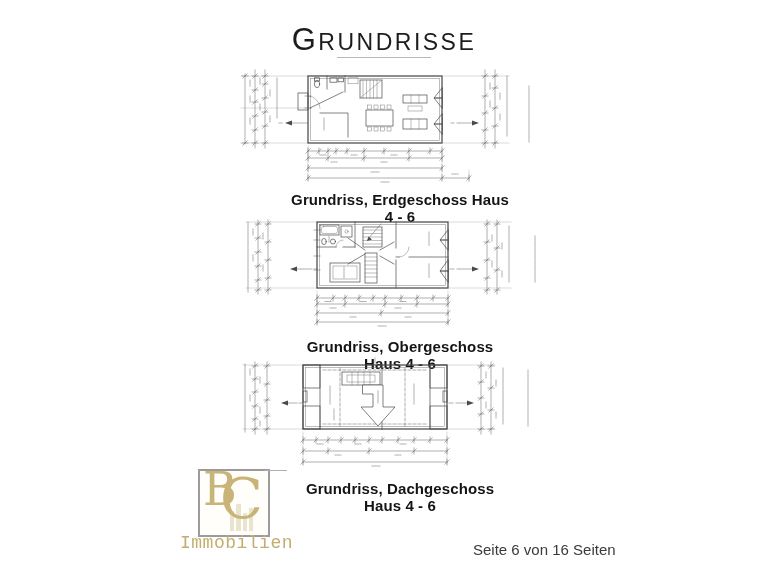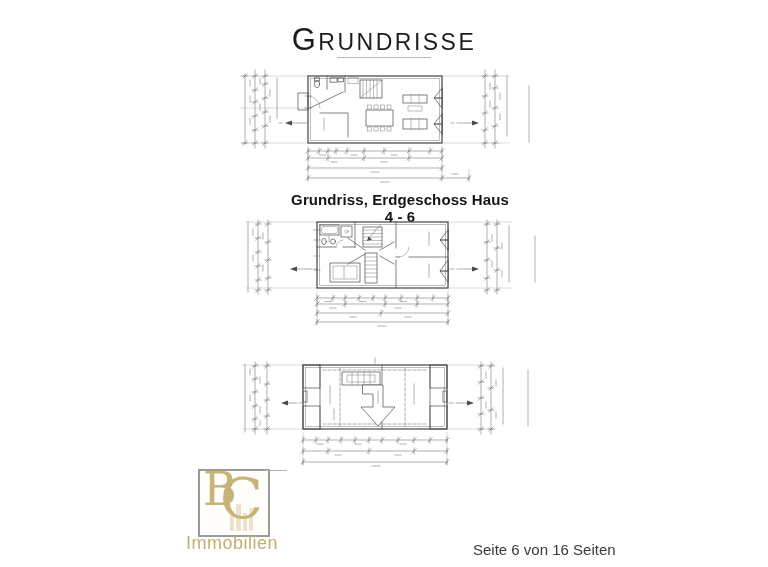--- a/index.html
+++ b/index.html
@@ -32,21 +32,21 @@
   .caption{
     position:absolute;left:288px;width:224px;text-align:center;
     font-size:15px;font-weight:bold;color:#141414;letter-spacing:0.1px;
   }
   .footer{position:absolute;left:473px;top:541px;font-size:15px;color:#3a3a3a;}
   
   .logo-box{position:absolute;left:198px;top:469px;width:68px;height:64px;border:2px solid #9b9b9b;background:#fffefb;}
   .logo-bar{position:absolute;background:#eae3cd;}
   .logo-b{position:absolute;left:203px;top:466px;font-family:"DejaVu Serif",serif;font-size:46px;line-height:1;color:#c9b478;}
   .logo-c{position:absolute;left:220px;top:471px;font-family:"DejaVu Serif",serif;font-size:56px;line-height:1;color:#c9b478;}
-  .logo-name{position:absolute;left:186px;top:533px;font-family:Liberation Sans, sans-serif;font-size:18px;color:#c2ae6e;letter-spacing:0.5px;}
+  .logo-name{position:absolute;left:180px;top:533px;font-family:Liberation Mono, monospace;font-size:18px;color:#c2ae6e;letter-spacing:0.5px;}
   .logo-tick{position:absolute;left:265px;top:470px;width:22px;height:1px;background:#b0b0b0;}
 </style>
 </head>
 <body>
 
 <div class="page">
 
   <div class="title">Grundrisse</div>
   <div class="title-rule"></div>
 
@@ -387,20 +387,21 @@
         <line class="sq" x1="127" y1="89.5" x2="133" y2="89.5"></line>
       <line class="sq" x1="167" y1="89.5" x2="173" y2="89.5"></line>
         <line class="sq" x1="97" y1="96" x2="103" y2="96"></line>
       <line class="sq" x1="162" y1="96" x2="168" y2="96"></line>
         <line class="sq" x1="117" y1="105" x2="123" y2="105"></line>
       <line class="sq" x1="172" y1="105" x2="178" y2="105"></line>
         <line class="sq" x1="145" y1="114" x2="153" y2="114"></line>
     </g>
   </svg>
 
+  <div class="caption" style="top:338px;">Grundriss, Obergeschoss Haus 4 - 6</div>
 
   <svg class="fp" style="left:228px;top:354px;" width="316" height="122" viewBox="0 0 316 122">
 
     <g>
       <line class="ext" x1="15" y1="11" x2="75" y2="11"></line>
         <line class="ext" x1="15" y1="75" x2="75" y2="75"></line>
       <line class="dim" x1="17" y1="10" x2="17" y2="78"></line>
         <line class="dim" x1="27" y1="8" x2="27" y2="80"></line>
       <line class="dim" x1="39" y1="8" x2="39" y2="80"></line>
       <use href="#vt" x="27" y="12"></use>
@@ -521,20 +522,21 @@
         <use href="#ht" x="219" y="108"></use>
       <line class="sq" x1="89" y1="90" x2="95" y2="90"></line>
         <line class="sq" x1="127" y1="90" x2="133" y2="90"></line>
       <line class="sq" x1="172" y1="90" x2="178" y2="90"></line>
         <line class="sq" x1="107" y1="101" x2="113" y2="101"></line>
       <line class="sq" x1="167" y1="101" x2="173" y2="101"></line>
         <line class="sq" x1="144" y1="112" x2="152" y2="112"></line>
     </g>
   </svg>
 
+  <div class="caption" style="top:480px;">Grundriss, Dachgeschoss Haus 4 - 6</div>
 
   <div>
     <div class="logo-box">
       <div class="logo-bar" style="left:30px;top:40px;width:4px;height:20px;"></div>
       <div class="logo-bar" style="left:36px;top:33px;width:5px;height:27px;"></div>
       <div class="logo-bar" style="left:43px;top:42px;width:4px;height:18px;"></div>
       <div class="logo-bar" style="left:49px;top:37px;width:4px;height:23px;"></div>
     </div>
     <div class="logo-b">B</div>
     <div class="logo-c">C</div>

